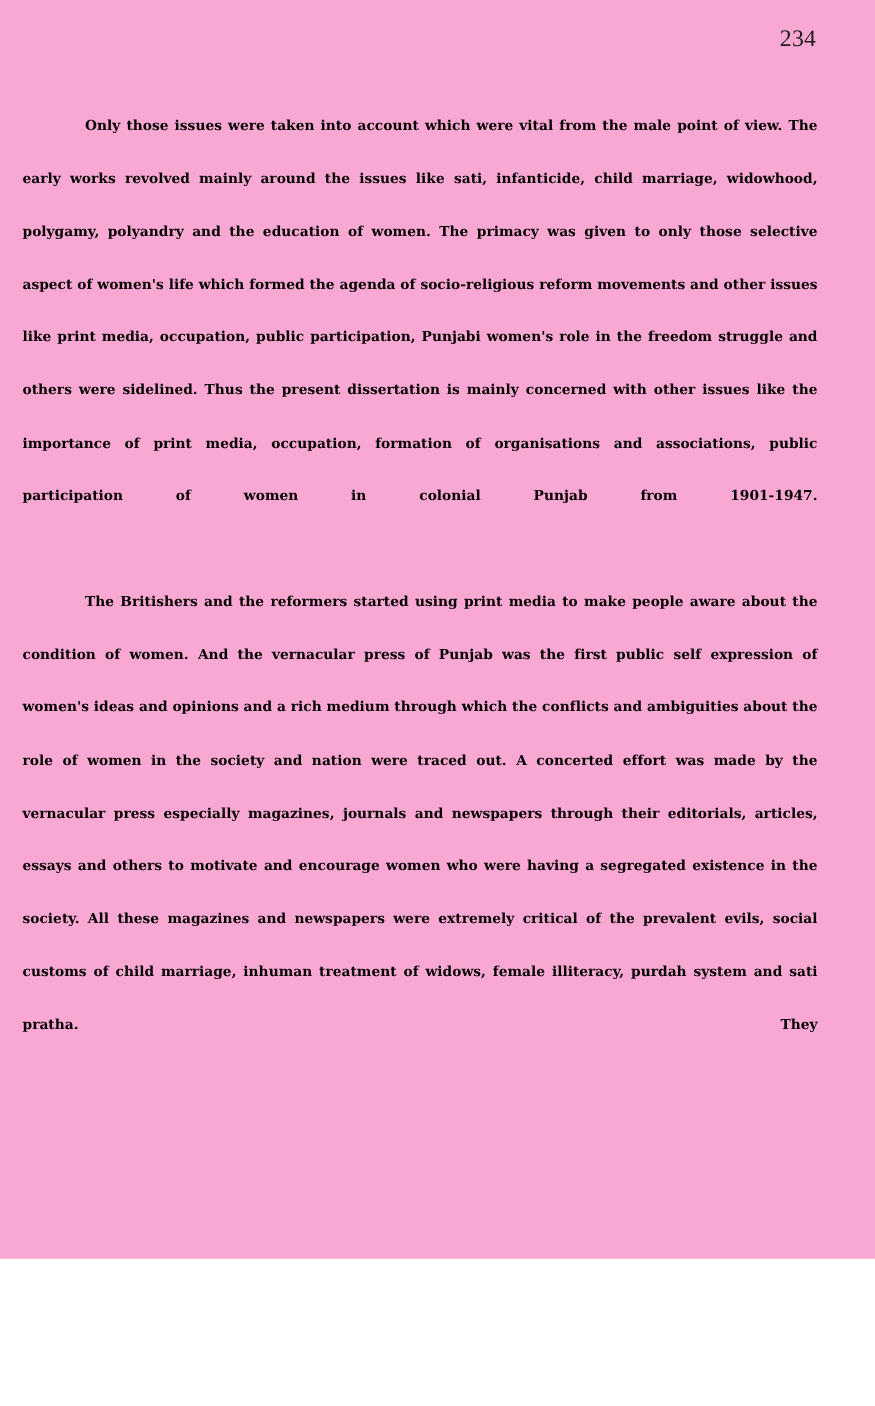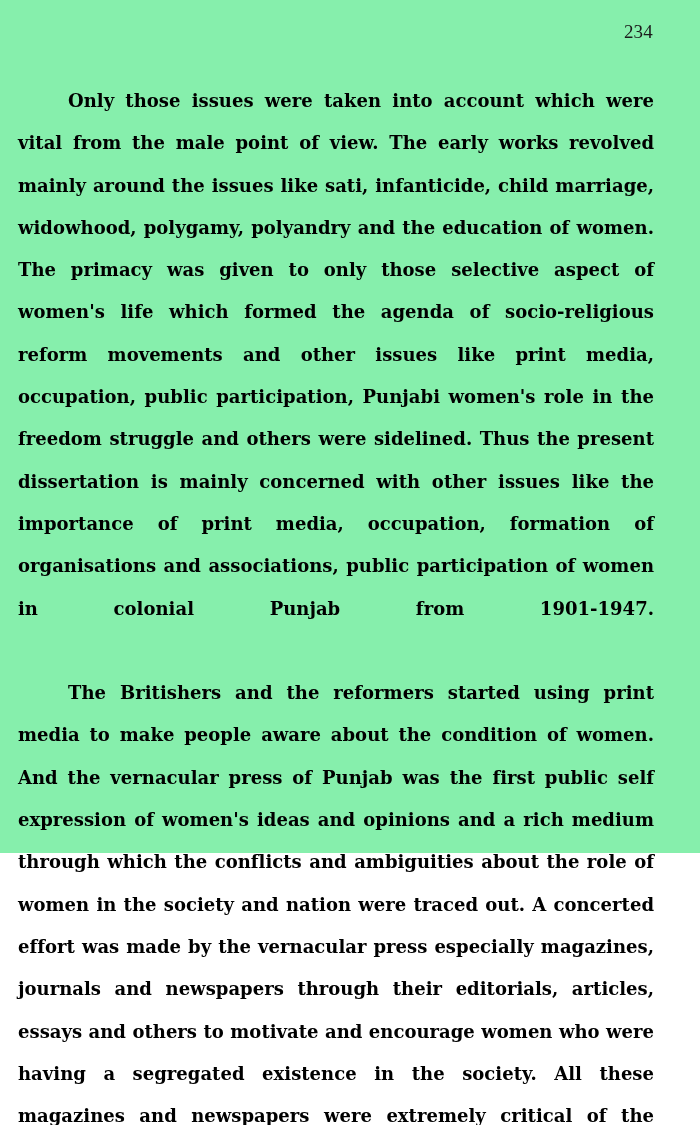--- a/index.html
+++ b/index.html
@@ -11,22 +11,22 @@
     width: 700px;
     height: 1125px;
     overflow: hidden;
     font-family: "DejaVu Serif", "Liberation Serif", serif;
     color: #000000;
     position: relative;
   }
   .page {
     position: relative;
     width: 700px;
-    height: 853px;
-    background: #86efac;
+    height: 1007px;
+    background: #f9a8d4;
     box-sizing: border-box;
   }
   
   .folio-band {
     position: absolute;
     top: 22px;
     left: 18px;
     width: 635px;
     text-align: right;
   }
@@ -42,21 +42,21 @@
   .textblock {
     position: absolute;
     top: 80px;
     left: 18px;
     width: 636px;
   }
   .para {
     margin: 0;
     font-family: "DejaVu Serif", "Liberation Serif", serif;
     font-weight: 700;
-    font-size: 18px;
+    font-size: 11px;
     line-height: 42.3px;
     text-align: justify;
     text-justify: inter-word;
     text-indent: 50px;
     color: #000000;
     letter-spacing: 0.02px;
     -webkit-font-smoothing: none;
   }
   .para + .para {
     margin-top: 0;

